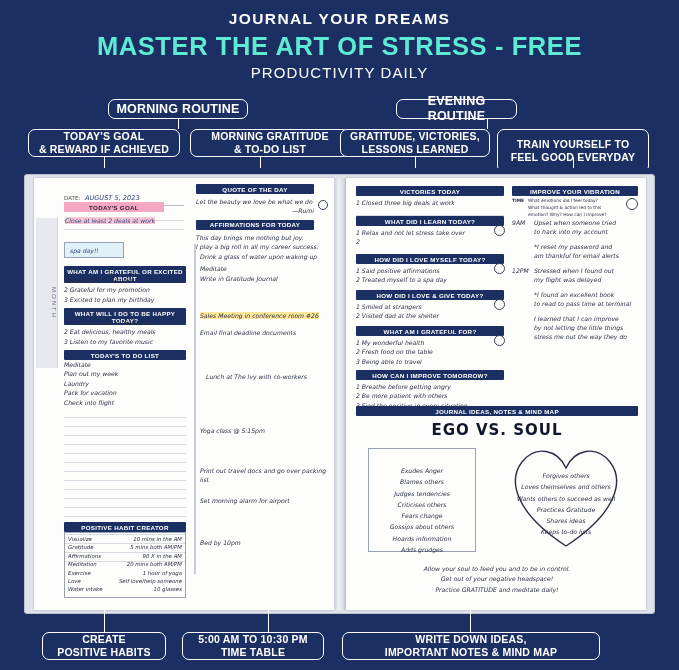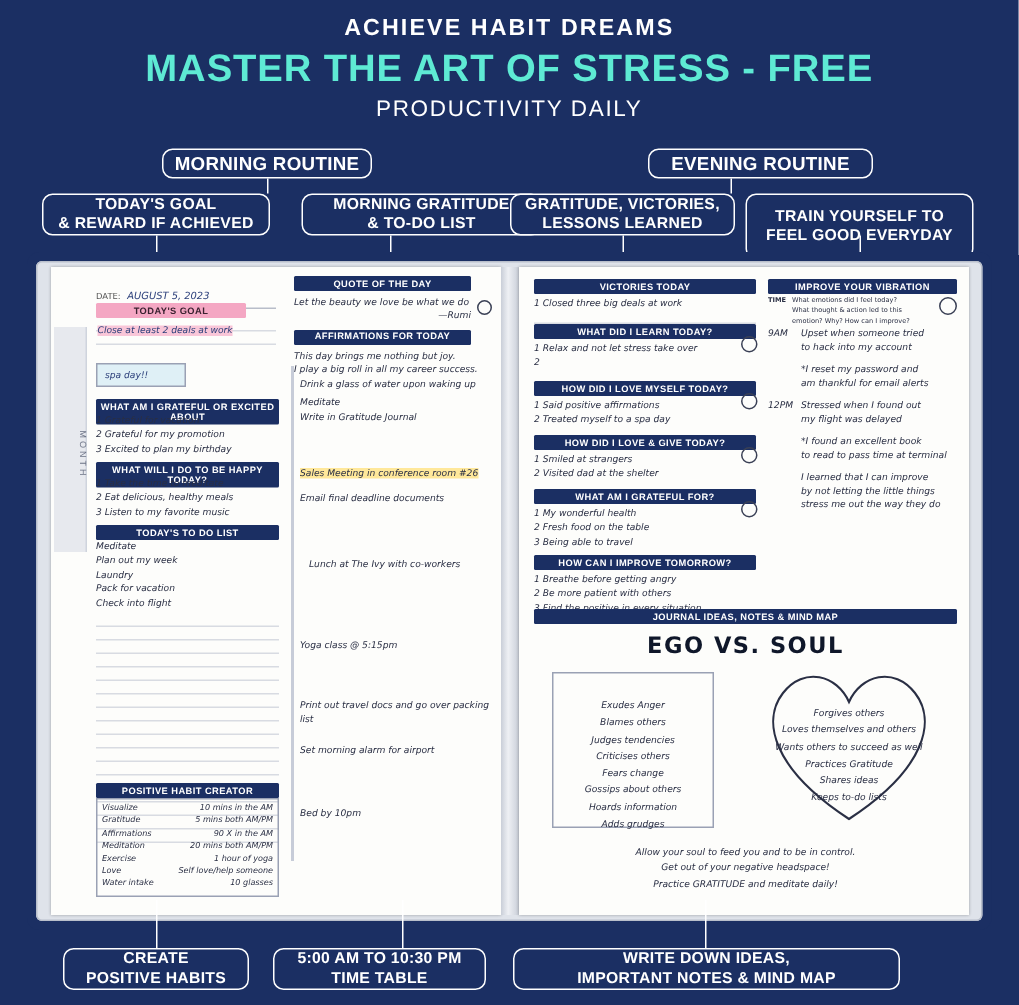--- a/index.html
+++ b/index.html
@@ -99,32 +99,32 @@
     position:absolute;
     width: 120px; height: 108px;
   }
   .heart svg { width:100%; height:100%; }
   .smiley { width:11px; height:11px; border-radius:50%; border:.8px solid #3a4055; display:inline-block; }
 </style>
 </head>
 <body>
 
 <div class="header">
-  <div class="kicker">ACHIEVE HABIT DREAMS</div>
+  <div class="kicker">JOURNAL YOUR DREAMS</div>
   <div class="title">MASTER THE ART OF STRESS - FREE</div>
   <div class="sub">PRODUCTIVITY DAILY</div>
 </div>
 <div class="brush"></div>
 
 <div class="callout big" style="left:108px; top:99px; width:140px; height:20px;">MORNING ROUTINE</div>
-<div class="callout big" style="left:432px; top:99px; width:150px; height:20px;">EVENING ROUTINE</div>
+<div class="callout big" style="left:396px; top:99px; width:121px; height:20px;">EVENING ROUTINE</div>
 
 <div class="callout" style="left:28px; top:129px; width:152px; height:28px; white-space:pre-line;">TODAY'S GOAL
 &amp; REWARD IF ACHIEVED</div>
-<div class="callout" style="left:190px; top:129px; width:160px; height:28px; white-space:pre-line;margin-left:11px;">MORNING GRATITUDE
+<div class="callout" style="left:190px; top:129px; width:160px; height:28px; white-space:pre-line;">MORNING GRATITUDE
 &amp; TO-DO LIST</div>
 <div class="callout" style="left:340px; top:129px; width:150px; height:28px; white-space:pre-line;">GRATITUDE, VICTORIES,
 LESSONS LEARNED</div>
 <div class="callout" style="left:497px; top:129px; width:152px; height:44px; white-space:pre-line;">TRAIN YOURSELF TO
 FEEL GOOD EVERYDAY</div>
 
 <div class="lead" style="left:178px; top:119px; height:10px;"></div>
 <div class="lead" style="left:487px; top:119px; height:10px;"></div>
 <div class="lead" style="left:104px; top:157px; height:34px;"></div>
 <div class="lead" style="left:260px; top:157px; height:34px;"></div>

